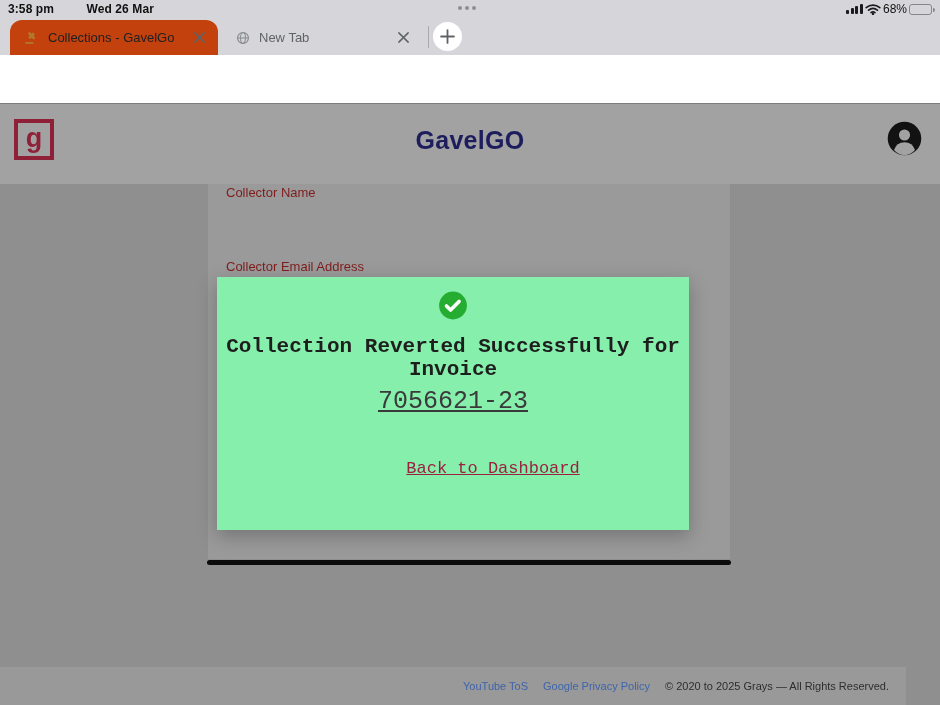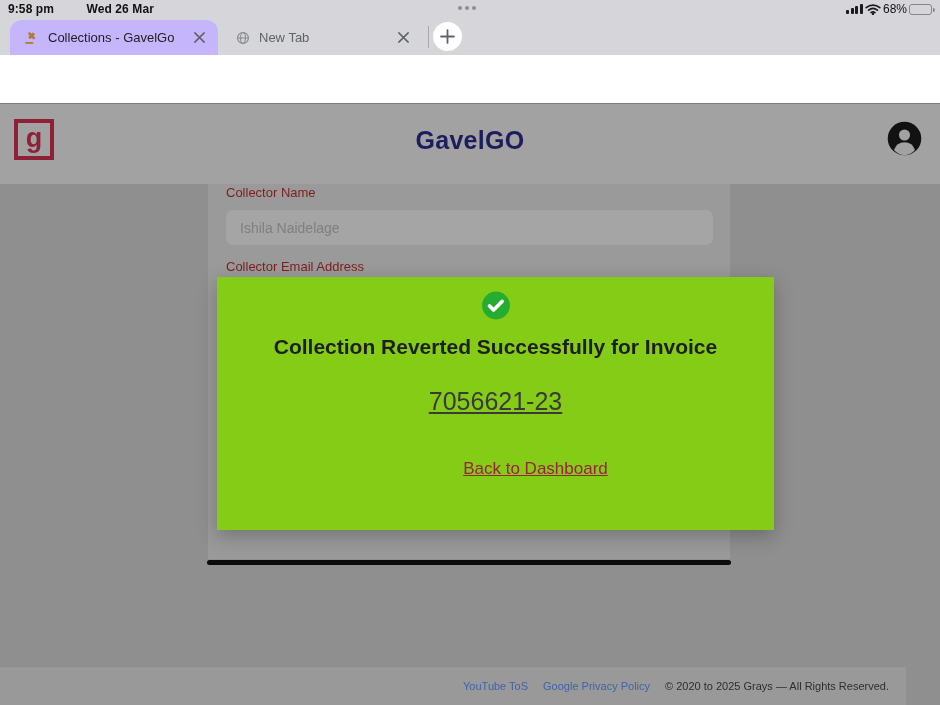--- a/index.html
+++ b/index.html
@@ -15,21 +15,21 @@
   .status-dots i { width:4px; height:4px; border-radius:50%; background:#8e8e93; }
   .status-right { position:absolute; right:8px; top:1px; height:16px; display:flex; align-items:center; gap:2px; }
   .battery-pct { font-size:12px; color:#111; }
   .signal { display:flex; align-items:flex-end; gap:1.5px; height:10px; }
   .signal i { width:3px; background:#1b1b1d; border-radius:1px; }
   .battery { position:relative; width:23px; height:11px; border:1px solid #87878b; border-radius:3px; padding:1px; }
   .battery .fill { height:100%; width:68%; background:#2a2a2c; border-radius:1.5px; }
   .battery .nub { position:absolute; right:-4px; top:3px; width:2.5px; height:4px; background:#87878b; border-radius:0 2px 2px 0; }
 
   .tab { position:absolute; top:20px; height:35px; display:flex; align-items:center; }
-  .tab-active { left:10px; width:208px; background:#c4b5fd; border-radius:12px 12px 0 0; padding:0 12px 0 14px; }
+  .tab-active { left:10px; width:208px; background:#c2410c; border-radius:12px 12px 0 0; padding:0 12px 0 14px; }
   .tab-active .tab-title { font-size:13px; color:#202124; margin-left:9px; flex:1; white-space:nowrap; overflow:hidden; }
   .tab-inactive { left:224px; width:196px; padding:0 10px 0 12px;align-items:center; }
   .tab-inactive .tab-title { font-size:13px; color:#5f6368; margin-left:9px; flex:1; white-space:nowrap; }
   .tab-close { margin-left:auto; display:flex; }
   .tab-divider { position:absolute; left:428px; top:26px; width:1px; height:22px; background:#aaaaae; }
   .new-tab-btn { position:absolute; left:433px; top:22px; width:29px; height:29px; border-radius:50%; background:#ffffff; display:flex; align-items:center; justify-content:center; }
 
   
   .toolbar { position:absolute; left:0; top:55px; width:940px; height:49px; background:#ffffff; border-bottom:1px solid #7e7e7e; }
   .nav-btn { position:absolute; top:67px; width:24px; height:24px; display:flex; }
@@ -48,40 +48,40 @@
   .card { position:absolute; left:208px; top:0; width:522px; height:375px; background:#9a9a9a; }
   .field-label { position:absolute; left:18px; font-size:13px; color:#7f1d1d; }
   .text-input { position:absolute; left:18px; top:26px; width:487px; height:35px; background:#a5a5a5; border:0; border-radius:7px; padding:0 14px; font-size:14px; color:#7f7f7f; font-family:"Liberation Sans", sans-serif; }
   .card-bottom-bar { position:absolute; left:-1px; top:376px; width:524px; height:5px; background:#0c0c0c; border-radius:3px; }
 
   .page-footer { position:absolute; left:0; top:667px; width:906px; height:38px; background:#999999; display:flex; align-items:center; justify-content:flex-end; gap:15px; padding-right:17px; font-size:11px; }
   .footer-link { color:#3e64ab; text-decoration:none; }
   .footer-copy { color:#2e2e2e; }
 
   
-  .modal { position:absolute; left:217px; top:277px; width:557px; height:253px; background:#84cc16; box-shadow:0 6px 18px rgba(0,0,0,.25); }
+  .modal { position:absolute; left:217px; top:277px; width:472px; height:253px; background:#86efac; box-shadow:0 6px 18px rgba(0,0,0,.25);font-family:Liberation Mono, monospace; }
   .modal-check { position:absolute; left:50%; top:14px; transform:translateX(-50%); }
   .modal-title { position:absolute; left:0; top:58px; width:100%; text-align:center; font-size:21px; font-weight:700; color:#1e1e1e; }
   .modal-invoice { position:absolute; left:0; top:110px; width:100%; text-align:center; }
   .modal-invoice a { font-size:25px; color:#3a3a3a; text-decoration:underline; }
   .modal-back { position:absolute; left:8px; top:182px; width:100%; text-align:center;margin-left:32px; }
   .modal-back a { font-size:17px; color:#9c2040; text-decoration:underline; }
 
   .menu-dots { display:flex; gap:4px; }
   .menu-dots i { width:4.5px; height:4.5px; border-radius:50%; background:#5f6368; }
   .tab-counter { position:absolute; right:52px; top:68px; width:23px; height:23px; border:2px solid #5f6368; border-radius:6px; display:flex; align-items:center; justify-content:center; font-size:12px; font-weight:700; color:#5f6368; }
 </style>
 </head>
 <body>
 
 <div id="screen">
 
   <div class="chrome-top">
     <div class="status-left">
-      <span>9:58 pm</span>
+      <span>3:58 pm</span>
       <span class="date">Wed 26 Mar</span>
     </div>
     <div class="status-dots">
         <i></i>
         <i></i>
         <i></i>
       </div>
     <div class="status-right">
       <span class="signal">
         <i style="height:4px"></i>
@@ -192,21 +192,20 @@
     <svg class="avatar" viewBox="0 0 24 24">
       <circle cx="12" cy="12" r="11.5" fill="#121212"></circle>
       <circle cx="12" cy="9.6" r="3.8" fill="#a2a2a2"></circle>
       <path d="M4.8 19.8a7.6 7.6 0 0 1 14.4 0A11.4 11.4 0 0 1 12 23.5a11.4 11.4 0 0 1-7.2-3.7z" fill="#a2a2a2"></path>
     </svg>
   </div>
 
   <div class="content">
     <div class="card">
       <span class="field-label" style="top:1px">Collector Name</span>
-      <input class="text-input" type="text" value="Ishila Naidelage" style="">
       <span class="field-label" style="top:75px">Collector Email Address</span>
       <div class="card-bottom-bar"></div>
     </div>
   </div>
 
   <div class="page-footer">
     <a class="footer-link" href="#">YouTube ToS</a>
     <a class="footer-link" href="#">Google Privacy Policy</a>
     <span class="footer-copy">© 2020 to 2025 Grays — All Rights Reserved.</span>
   </div>

